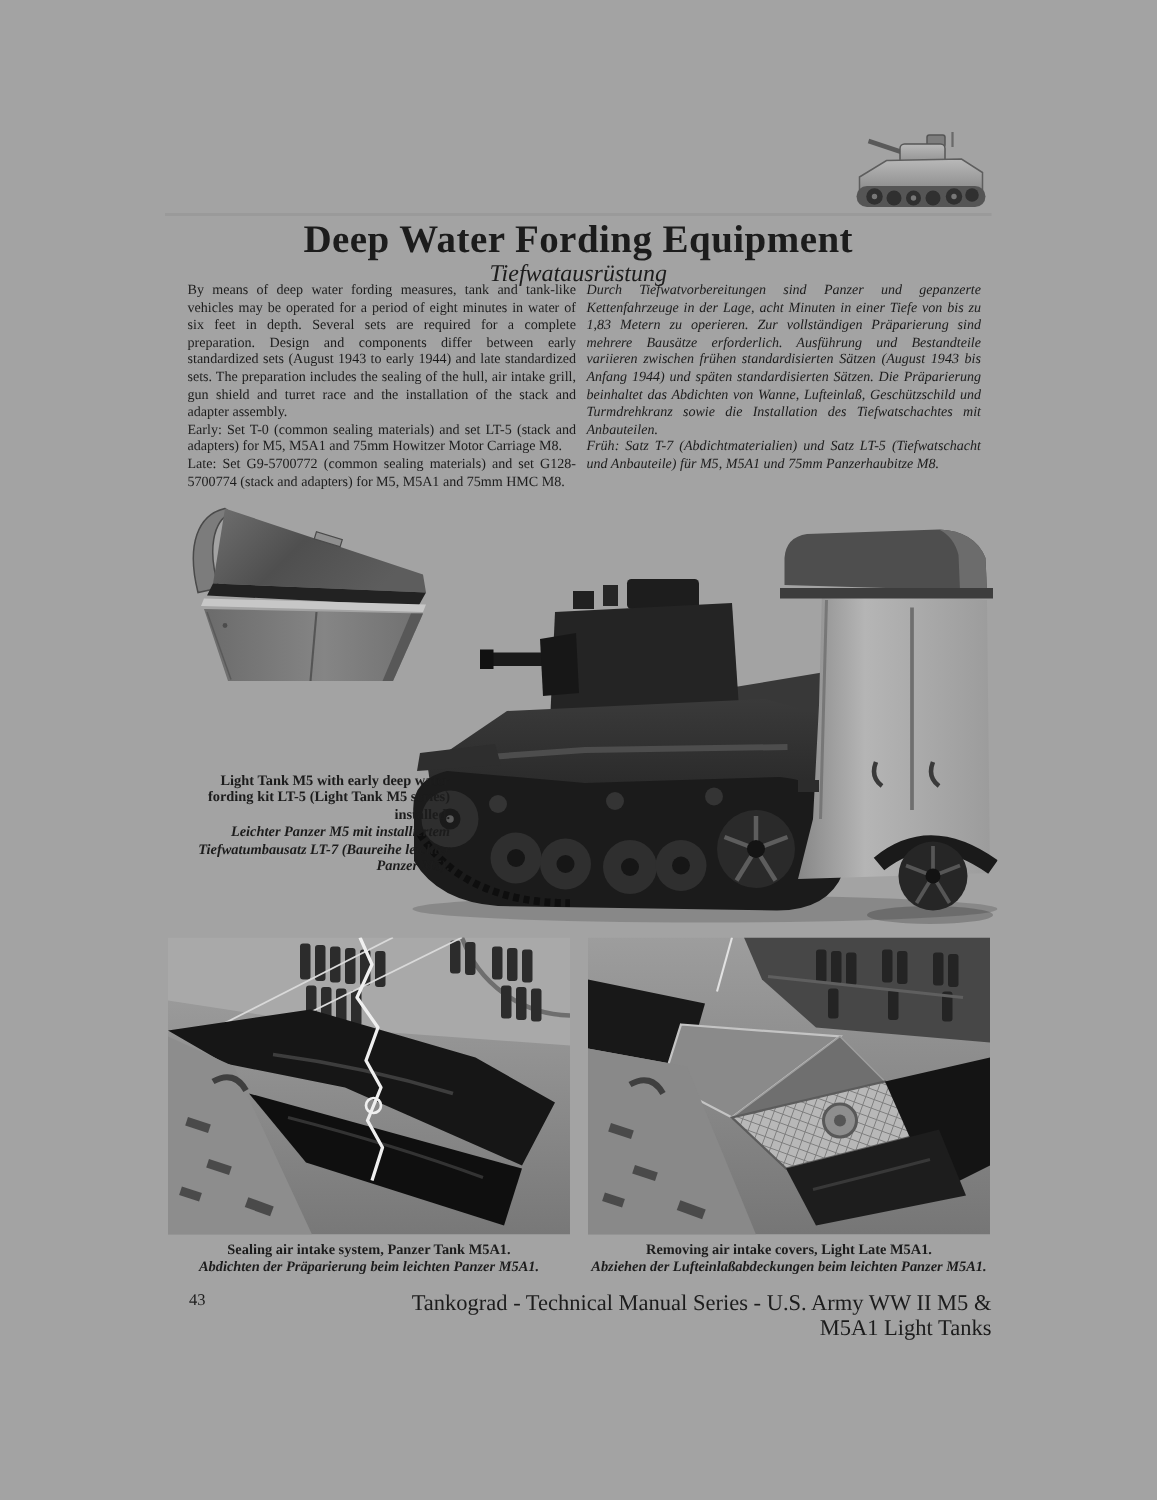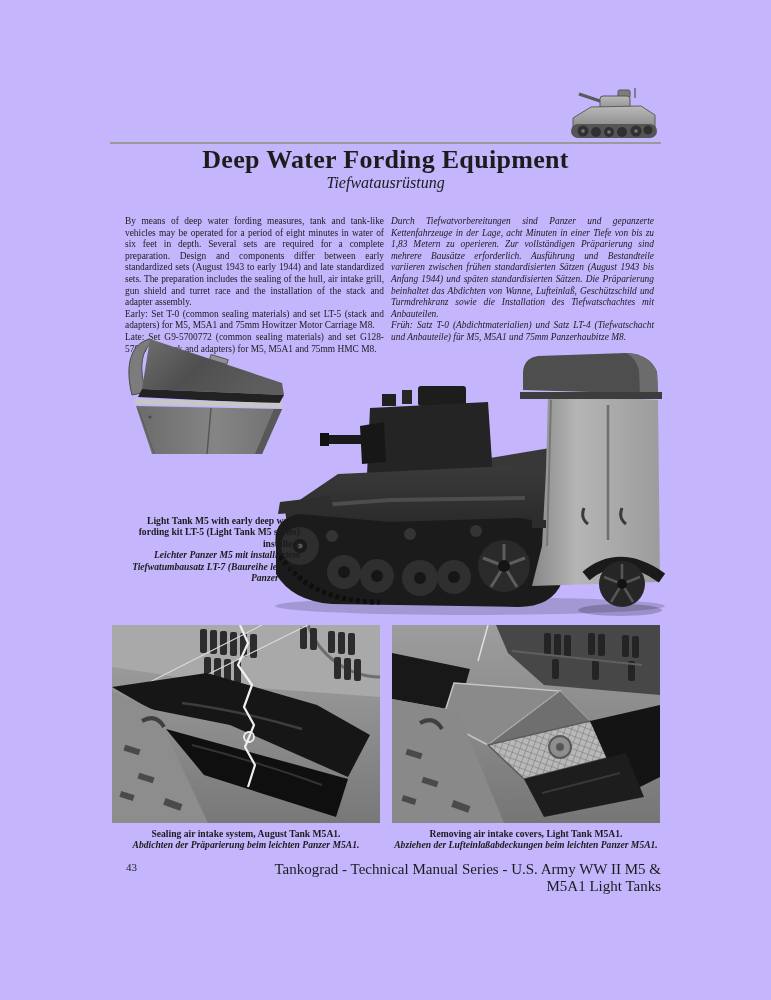--- a/index.html
+++ b/index.html
@@ -1,23 +1,23 @@
 <!DOCTYPE html>
 <html><head>
 <meta charset="utf-8">
 <style>
   html,body{margin:0;padding:0;background:#ffffff;}
-  .page{position:relative;width:771px;height:1000px;background:#c4b5fd;overflow:hidden;
+  .page{position:relative;width:771px;height:1000px;background:#a3a3a3;overflow:hidden;
         font-family:"Liberation Serif",serif;color:#1c1c1c;}
   .rule{position:absolute;left:110px;top:142px;width:551px;height:2px;background:#9a9a9a;}
   .title{position:absolute;left:110px;top:145px;width:551px;text-align:center;
          font-size:26px;font-weight:bold;letter-spacing:.3px;}
   .subtitle{position:absolute;left:110px;top:174px;width:551px;text-align:center;
             font-size:16px;font-weight:normal;font-style:italic;}
-  .col{position:absolute;top:216px;font-size:9.4px;line-height:11.6px;text-align:justify;}
+  .col{position:absolute;top:189px;font-size:9.4px;line-height:11.6px;text-align:justify;}
   .col p{margin:0;}
   .col-en{left:125px;width:259px;}
   .col-de{left:391px;width:263px;font-style:italic;}
   .photo{position:absolute;}
   .photo svg{display:block;}
   .cap{position:absolute;font-weight:bold;font-size:9.6px;line-height:11.4px;text-align:center;}
   .cap .de{font-style:italic;}
   .cap-stack{left:118px;top:457px;width:176px;}
   .cap-tank{left:116px;top:515px;width:184px;text-align:right;}
   .cap-seal{left:112px;top:828px;width:268px;}
@@ -61,21 +61,21 @@
   <div class="title">Deep Water Fording Equipment</div>
   <div class="subtitle">Tiefwatausrüstung</div>
 
   <div class="col col-en">
     <p>By means of deep water fording measures, tank and tank-like vehicles may be operated for a period of eight minutes in water of six feet in depth. Several sets are required for a complete preparation. Design and components differ between early standardized sets (August 1943 to early 1944) and late standardized sets. The preparation includes the sealing of the hull, air intake grill, gun shield and turret race and the installation of the stack and adapter assembly.</p>
     <p>Early: Set T-0 (common sealing materials) and set LT-5 (stack and adapters) for M5, M5A1 and 75mm Howitzer Motor Carriage M8.</p>
     <p>Late: Set G9-5700772 (common sealing materials) and set G128-5700774 (stack and adapters) for M5, M5A1 and 75mm HMC M8.</p>
   </div>
   <div class="col col-de">
     <p>Durch Tiefwatvorbereitungen sind Panzer und gepanzerte Kettenfahrzeuge in der Lage, acht Minuten in einer Tiefe von bis zu 1,83 Metern zu operieren. Zur vollständigen Präparierung sind mehrere Bausätze erforderlich. Ausführung und Bestandteile variieren zwischen frühen standardisierten Sätzen (August 1943 bis Anfang 1944) und späten standardisierten Sätzen. Die Präparierung beinhaltet das Abdichten von Wanne, Lufteinlaß, Geschützschild und Turmdrehkranz sowie die Installation des Tiefwatschachtes mit Anbauteilen.</p>
-    <p>Früh: Satz T-0 (Abdichtmaterialien) und Satz LT-4 (Tiefwatschacht und Anbauteile) für M5, M5A1 und 75mm Panzerhaubitze M8.</p>
+    <p>Früh: Satz T-7 (Abdichtmaterialien) und Satz LT-5 (Tiefwatschacht und Anbauteile) für M5, M5A1 und 75mm Panzerhaubitze M8.</p>
   </div>
 
   <div class="photo" style="left:112px;top:337px;">
     <svg width="180" height="118" viewBox="0 0 180 118">
       <defs>
         <linearGradient id="lid" x1="0" y1="0" x2="1" y2="0.4">
           <stop offset="0" stop-color="#6f6f6f"></stop>
             <stop offset="0.5" stop-color="#4f4f4f"></stop>
             <stop offset="1" stop-color="#5d5d5d"></stop>
         </linearGradient>
@@ -222,21 +222,21 @@
         <rect x="12" y="122" width="16" height="6" transform="rotate(18 20 125)"></rect>
         <rect x="26" y="150" width="16" height="6" transform="rotate(18 34 153)"></rect>
         <rect x="8" y="168" width="14" height="6" transform="rotate(18 15 171)"></rect>
         <rect x="52" y="176" width="18" height="7" transform="rotate(20 61 179)"></rect>
       </g>
       <polyline points="128,0 136,18 126,40 140,60 132,82 142,100 133,122 143,140 136,162" fill="none" stroke="#efefef" stroke-width="2.2" stroke-linejoin="round"></polyline>
       <circle cx="137" cy="112" r="5" fill="none" stroke="#efefef" stroke-width="1.8"></circle>
     </svg>
   </div>
   <div class="cap cap-seal">
-    <div class="en">Sealing air intake system, August Tank M5A1.</div>
+    <div class="en">Sealing air intake system, Panzer Tank M5A1.</div>
     <div class="de">Abdichten der Präparierung beim leichten Panzer M5A1.</div>
   </div>
 
   <div class="photo" style="left:392px;top:625px;">
     <svg width="268" height="198" viewBox="0 0 268 198">
       <defs>
         <linearGradient id="deck2" x1="0" y1="0" x2="0" y2="1">
           <stop offset="0" stop-color="#9d9d9d"></stop>
             <stop offset="1" stop-color="#767676"></stop>
         </linearGradient>
@@ -275,19 +275,19 @@
       <g fill="#4a4a4a">
         <rect x="14" y="126" width="16" height="6" transform="rotate(18 22 129)"></rect>
         <rect x="30" y="154" width="16" height="6" transform="rotate(18 38 157)"></rect>
         <rect x="10" y="172" width="14" height="6" transform="rotate(18 17 175)"></rect>
         <rect x="60" y="178" width="18" height="7" transform="rotate(20 69 181)"></rect>
       </g>
       <line x1="96" y1="0" x2="86" y2="36" stroke="#e2e2e2" stroke-width="1.4"></line>
     </svg>
   </div>
   <div class="cap cap-remove">
-    <div class="en">Removing air intake covers, Light Tank M5A1.</div>
+    <div class="en">Removing air intake covers, Light Late M5A1.</div>
     <div class="de">Abziehen der Lufteinlaßabdeckungen beim leichten Panzer M5A1.</div>
   </div>
 
   <div class="pagenum">43</div>
   <div class="series">Tankograd - Technical Manual Series - U.S. Army WW II M5 &amp; M5A1 Light Tanks</div>
 </div>
 
 </body></html>

